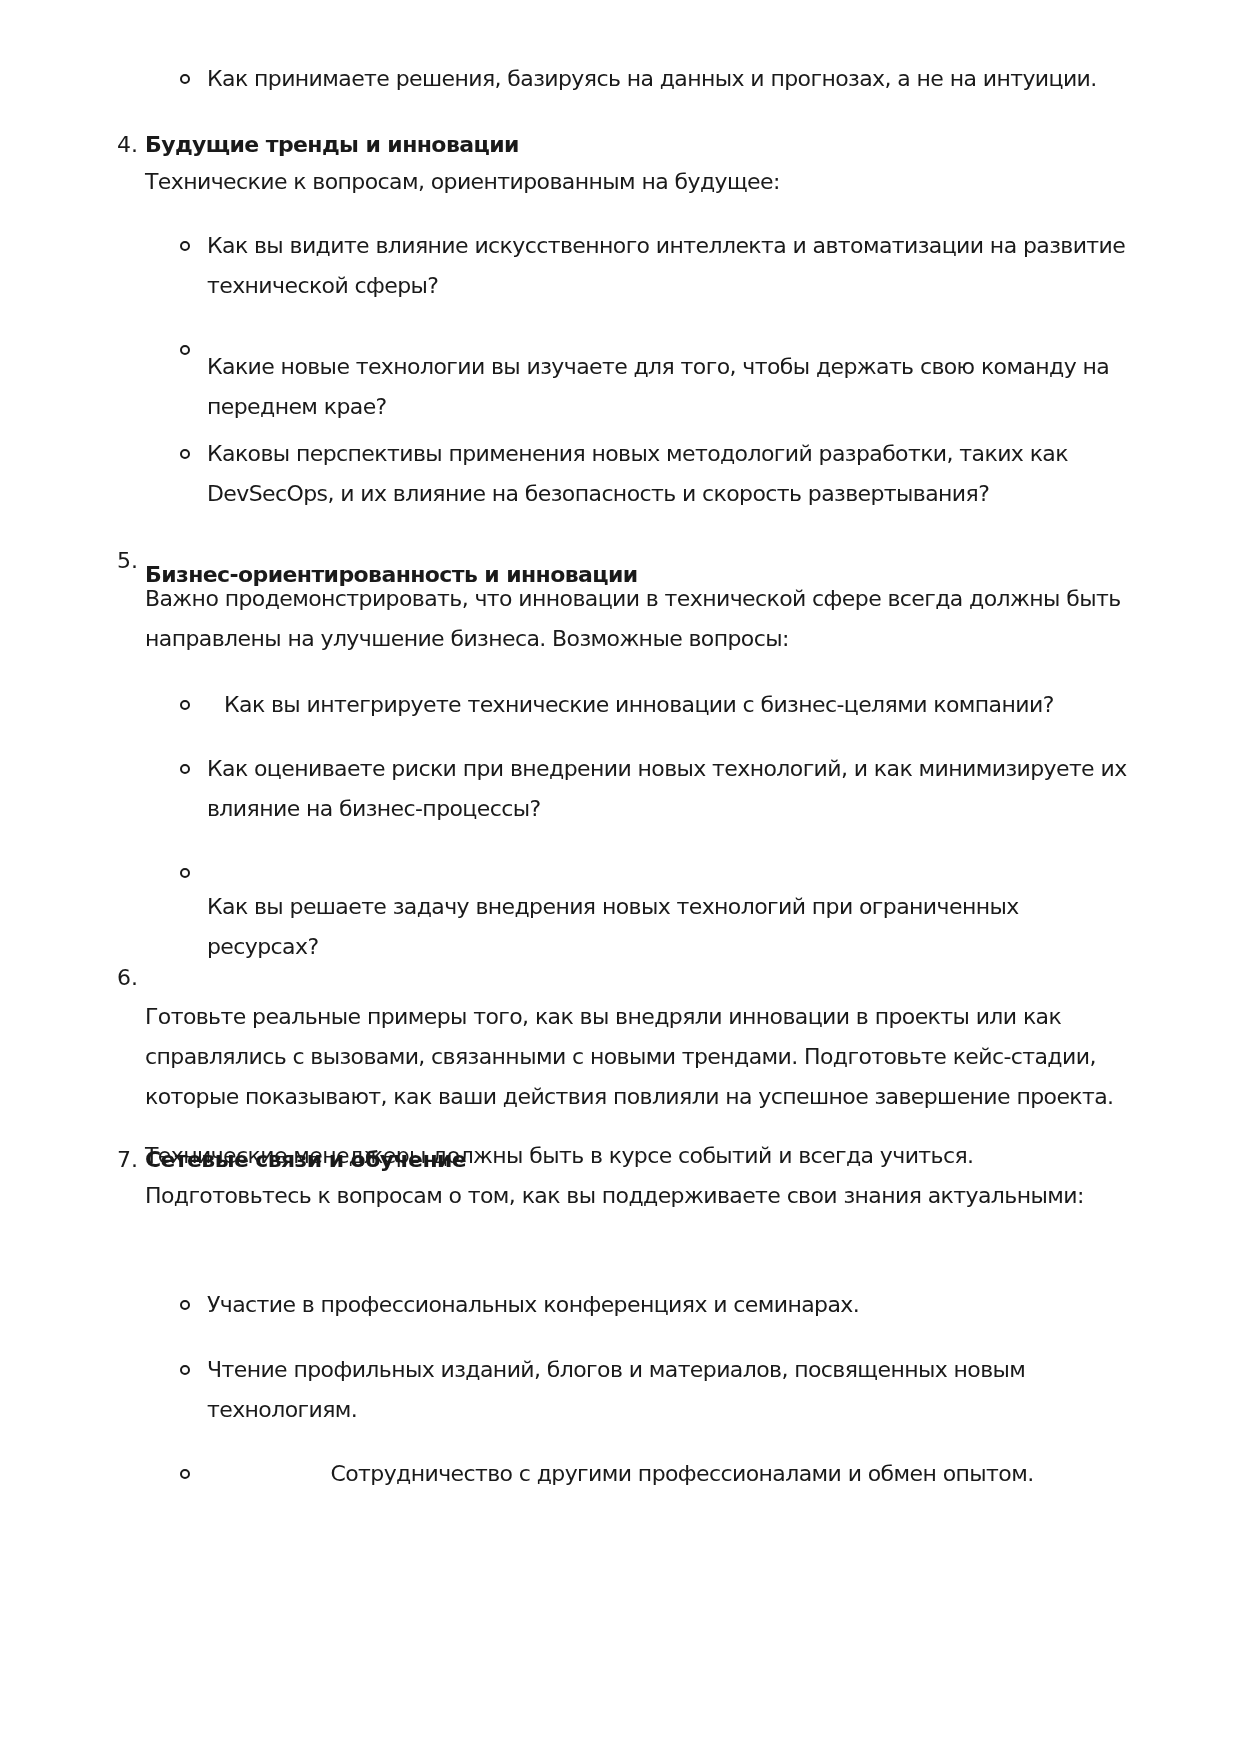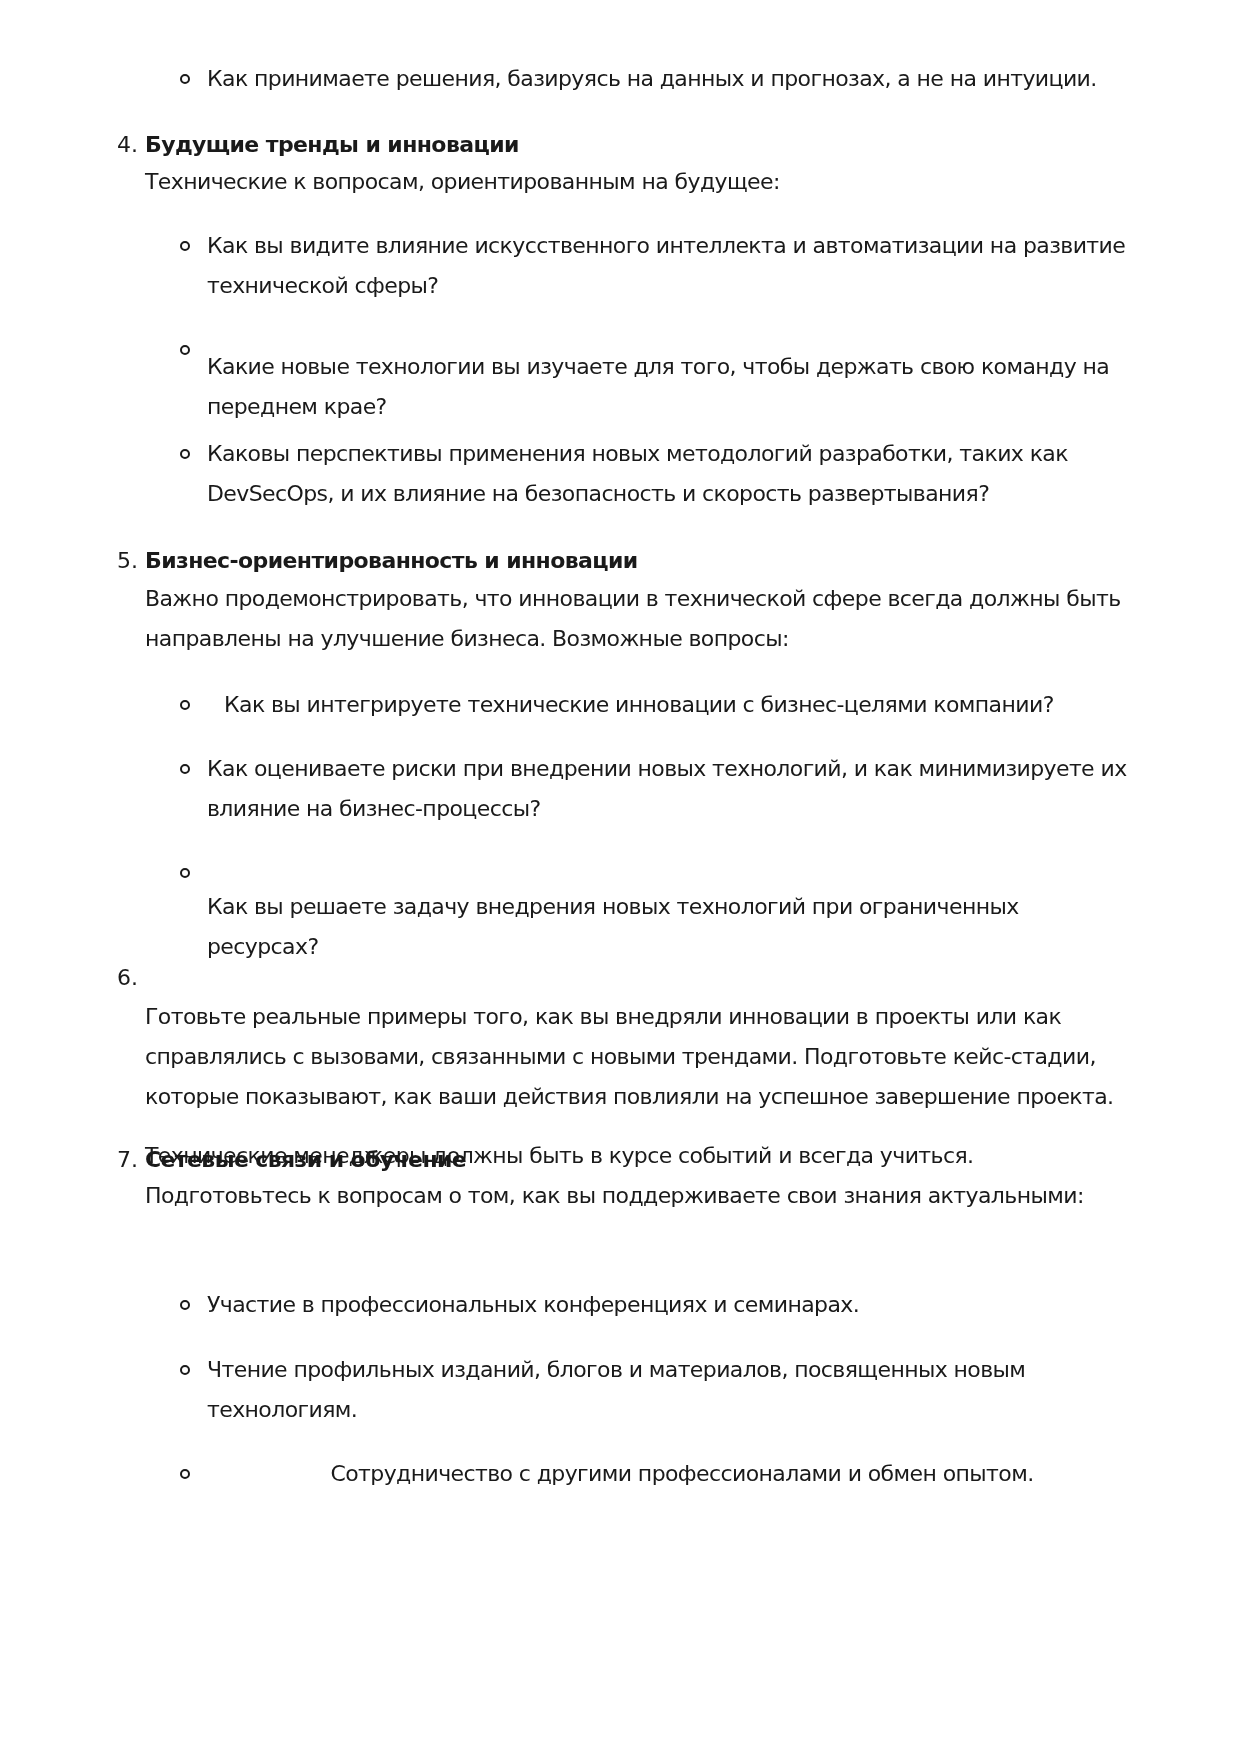--- a/index.html
+++ b/index.html
@@ -74,21 +74,21 @@
   <span class="bullet" style="top:241px;"></span>
   <div class="sub-item" style="top:226px; width:940px;">Как вы видите влияние искусственного интеллекта и автоматизации на развитие технической сферы?</div>
 
   <span class="bullet" style="top:345px;"></span>
   <div class="sub-item" style="top:347px; width:940px;">Какие новые технологии вы изучаете для того, чтобы держать свою команду на переднем крае?</div>
 
   <span class="bullet" style="top:449px;"></span>
   <div class="sub-item" style="top:434px; width:900px;">Каковы перспективы применения новых методологий разработки, таких как DevSecOps, и их влияние на безопасность и скорость развертывания?</div>
 
   <div class="section-num" style="top:541px;">5.</div>
-  <div class="section-title" style="top:541px;">Бизнес-ориентированность и инновации</div>
+  <div class="section-title" style="top:555px;">Бизнес-ориентированность и инновации</div>
   <div class="section-body" style="top:579px; width:1010px;">Важно продемонстрировать, что инновации в технической сфере всегда должны быть направлены на улучшение бизнеса. Возможные вопросы:</div>
 
   <span class="bullet" style="top:700px;"></span>
   <div class="sub-item" style="top:685px;margin-left:17px;">Как вы интегрируете технические инновации с бизнес-целями компании?</div>
 
   <span class="bullet" style="top:764px;"></span>
   <div class="sub-item" style="top:749px; width:955px;">Как оцениваете риски при внедрении новых технологий, и как минимизируете их влияние на бизнес-процессы?</div>
 
   <span class="bullet" style="top:868px;"></span>
   <div class="sub-item" style="top:887px; width:860px;">Как вы решаете задачу внедрения новых технологий при ограниченных ресурсах?</div>

